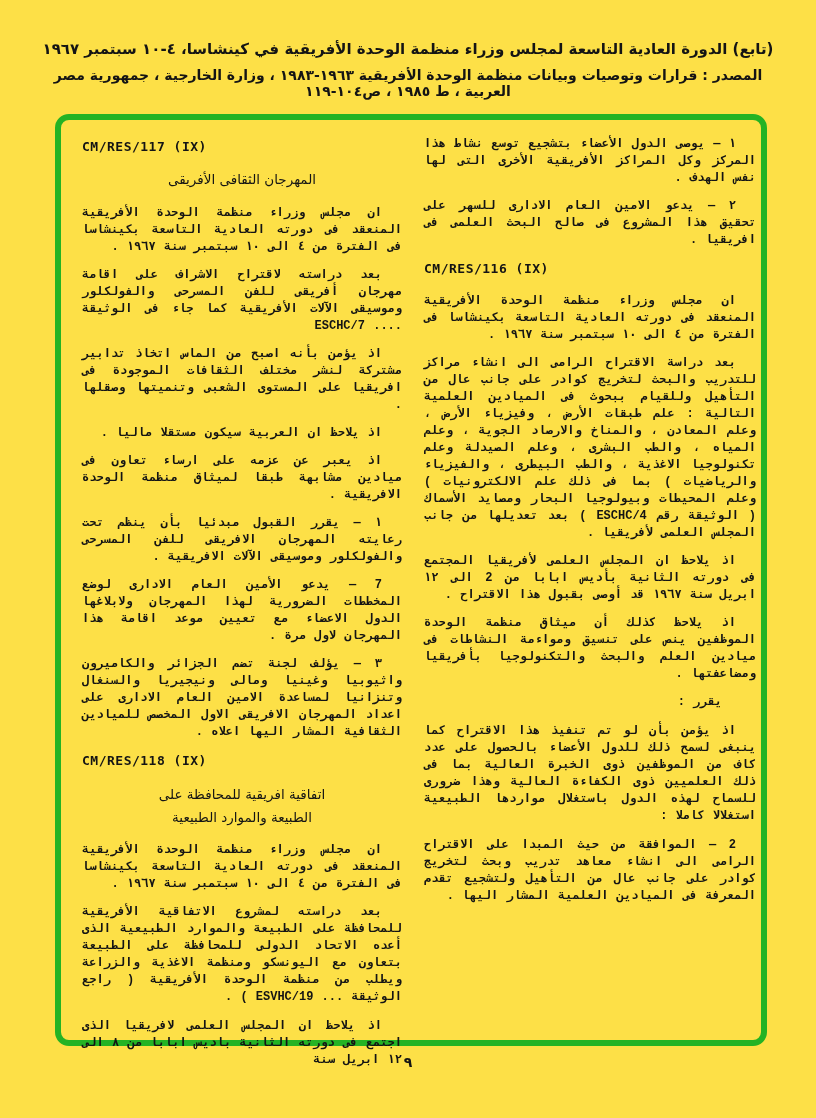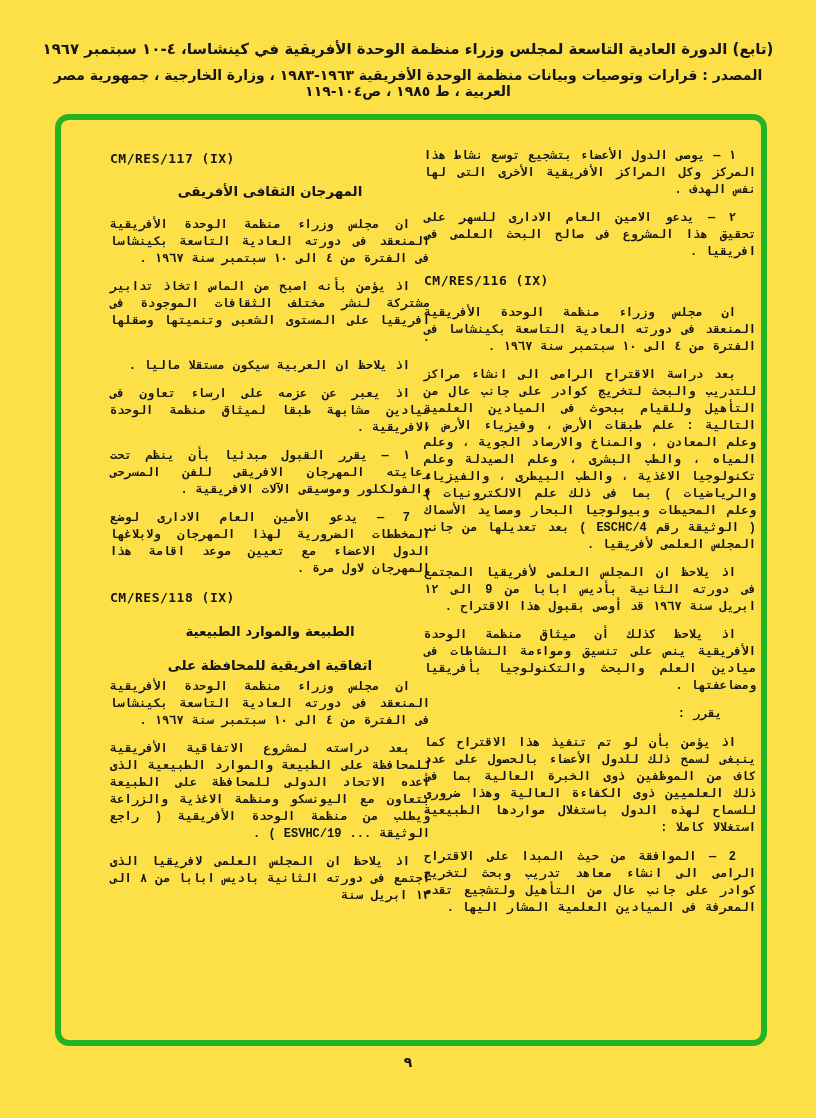--- a/index.html
+++ b/index.html
@@ -42,27 +42,26 @@
     top: 114px;
     width: 712px;
     height: 932px;
     border: 6px solid var(--accent, #24b324);
     border-radius: 14px;
     background: transparent;
   }
   
   .col {
     position: absolute;
-    top: 148px;
+    top: 136px;
     direction: rtl;
     text-align: justify;
     font-size: 12px;
     line-height: 1.42;
     font-weight: bold;
-    margin-left: 28px;
   }
   .col-right { right: 60px; width: 332px; }
   .col-left  { left: 82px;  width: 320px; }
   .para {
     margin: 0 0 11px;
     text-indent: 20px;
     word-spacing: 1px;
     font-family: Liberation Mono, monospace;
   }
   .res-code {
@@ -71,21 +70,21 @@
     font-family: "DejaVu Sans Mono", monospace;
     font-size: 13px;
     font-weight: bold;
     letter-spacing: 0.5px;
     margin: 8px 0 14px;
   }
   .res-code.first { margin-top: 2px; }
   .res-title {
     text-align: center;
     font-size: 13.5px;
-    font-weight: bold;
+    font-weight: normal;
     text-indent: 0;
     margin: 2px 0 15px;
   }
   .res-title.tight { margin-bottom: 4px; }
   .decides { text-indent: 34px; margin-bottom: 12px; }
   
   .page-number {
     position: absolute;
     top: 1054px;
     left: 0;
@@ -106,39 +105,41 @@
   </div>
 
   <div class="frame"></div>
 
   <div class="col col-right">
     <p class="para">١ — يوصى الدول الأعضاء بتشجيع توسع نشاط هذا المركز وكل المراكز الأفريقية الأخرى التى لها نفس الهدف .</p>
     <p class="para">٢ — يدعو الامين العام الادارى للسهر على تحقيق هذا المشروع فى صالح البحث العلمى فى افريقيا .</p>
     <div class="res-code">CM/RES/116 (IX)</div>
     <p class="para">ان مجلس وزراء منظمة الوحدة الأفريقية المنعقد فى دورته العادية التاسعة بكينشاسا فى الفترة من ٤ الى ١٠ سبتمبر سنة ١٩٦٧ .</p>
     <p class="para">بعد دراسة الاقتراح الرامى الى انشاء مراكز للتدريب والبحث لتخريج كوادر على جانب عال من التأهيل وللقيام ببحوث فى الميادين العلمية التالية : علم طبقات الأرض ، وفيزياء الأرض ، وعلم المعادن ، والمناخ والارصاد الجوية ، وعلم المياه ، والطب البشرى ، وعلم الصيدلة وعلم تكنولوجيا الاغذية ، والطب البيطرى ، والفيزياء والرياضيات ) بما فى ذلك علم الالكترونيات ) وعلم المحيطات وبيولوجيا البحار ومصايد الأسماك ( الوثيقة رقم ESCHC/4 ) بعد تعديلها من جانب المجلس العلمى لأفريقيا .</p>
-    <p class="para">اذ يلاحظ ان المجلس العلمى لأفريقيا المجتمع فى دورته الثانية بأديس ابابا من 9 الى ١٢ ابريل سنة ١٩٦٧ قد أوصى بقبول هذا الاقتراح .</p>
-    <p class="para">اذ يلاحظ كذلك أن ميثاق منظمة الوحدة الأفريقية ينص على تنسيق ومواءمة النشاطات فى ميادين العلم والبحث والتكنولوجيا بأفريقيا ومضاعفتها .</p>
+    <p class="para">اذ يلاحظ ان المجلس العلمى لأفريقيا المجتمع فى دورته الثانية بأديس ابابا من 2 الى ١٢ ابريل سنة ١٩٦٧ قد أوصى بقبول هذا الاقتراح .</p>
+    <p class="para">اذ يلاحظ كذلك أن ميثاق منظمة الوحدة الموظفين ينص على تنسيق ومواءمة النشاطات فى ميادين العلم والبحث والتكنولوجيا بأفريقيا ومضاعفتها .</p>
     <p class="para decides">يقرر :</p>
     <p class="para">اذ يؤمن بأن لو تم تنفيذ هذا الاقتراح كما ينبغى لسمح ذلك للدول الأعضاء بالحصول على عدد كاف من الموظفين ذوى الخبرة العالية بما فى ذلك العلميين ذوى الكفاءة العالية وهذا ضرورى للسماح لهذه الدول باستغلال مواردها الطبيعية استغلالا كاملا :</p>
     <p class="para">2 — الموافقة من حيث المبدا على الاقتراح الرامى الى انشاء معاهد تدريب وبحث لتخريج كوادر على جانب عال من التأهيل ولتشجيع تقدم المعرفة فى الميادين العلمية المشار اليها .</p>
   </div>
 
   <div class="col col-left">
     <div class="res-code first">CM/RES/117 (IX)</div>
     <div class="res-title">المهرجان الثقافى الأفريقى</div>
     <p class="para">ان مجلس وزراء منظمة الوحدة الأفريقية المنعقد فى دورته العادية التاسعة بكينشاسا فى الفترة من ٤ الى ١٠ سبتمبر سنة ١٩٦٧ .</p>
+    <p class="para">بعد دراسته لاقتراح الاشراف على اقامة مهرجان أفريقى للفن المسرحى والفولكلور وموسيقى الآلات الأفريقية كما جاء فى الوثيقة .... ESCHC/7</p>
     <p class="para">اذ يؤمن بأنه اصبح من الماس اتخاذ تدابير مشتركة لنشر مختلف الثقافات الموجودة فى افريقيا على المستوى الشعبى وتنميتها وصقلها .</p>
     <p class="para">اذ يلاحظ ان العربية سيكون مستقلا ماليا .</p>
     <p class="para">اذ يعبر عن عزمه على ارساء تعاون فى ميادين مشابهة طبقا لميثاق منظمة الوحدة الافريقية .</p>
     <p class="para">١ — يقرر القبول مبدئيا بأن ينظم تحت رعايته المهرجان الافريقى للفن المسرحى والفولكلور وموسيقى الآلات الافريقية .</p>
     <p class="para">7 — يدعو الأمين العام الادارى لوضع المخططات الضرورية لهذا المهرجان ولابلاغها الدول الاعضاء مع تعيين موعد اقامة هذا المهرجان لاول مرة .</p>
+    <p class="para">٣ — يؤلف لجنة تضم الجزائر والكاميرون واثيوبيا وغينيا ومالى ونيجيريا والسنغال وتنزانيا لمساعدة الامين العام الادارى على اعداد المهرجان الافريقى الاول المخصص للميادين الثقافية المشار اليها اعلاه .</p>
     <div class="res-code">CM/RES/118 (IX)</div>
+    <div class="res-title tight">اتفاقية افريقية للمحافظة على</div>
     <div class="res-title">الطبيعة والموارد الطبيعية</div>
-    <div class="res-title tight">اتفاقية افريقية للمحافظة على</div>
     <p class="para">ان مجلس وزراء منظمة الوحدة الأفريقية المنعقد فى دورته العادية التاسعة بكينشاسا فى الفترة من ٤ الى ١٠ سبتمبر سنة ١٩٦٧ .</p>
     <p class="para">بعد دراسته لمشروع الاتفاقية الأفريقية للمحافظة على الطبيعة والموارد الطبيعية الذى أعده الاتحاد الدولى للمحافظة على الطبيعة بتعاون مع اليونسكو ومنظمة الاغذية والزراعة ويطلب من منظمة الوحدة الأفريقية ( راجع الوثيقة ... ESVHC/19 ) .</p>
     <p class="para">اذ يلاحظ ان المجلس العلمى لافريقيا الذى اجتمع فى دورته الثانية باديس ابابا من ٨ الى ١٢ ابريل سنة</p>
   </div>
 
   <div class="page-number">٩</div>
 
 </div>
 
 </body></html>

